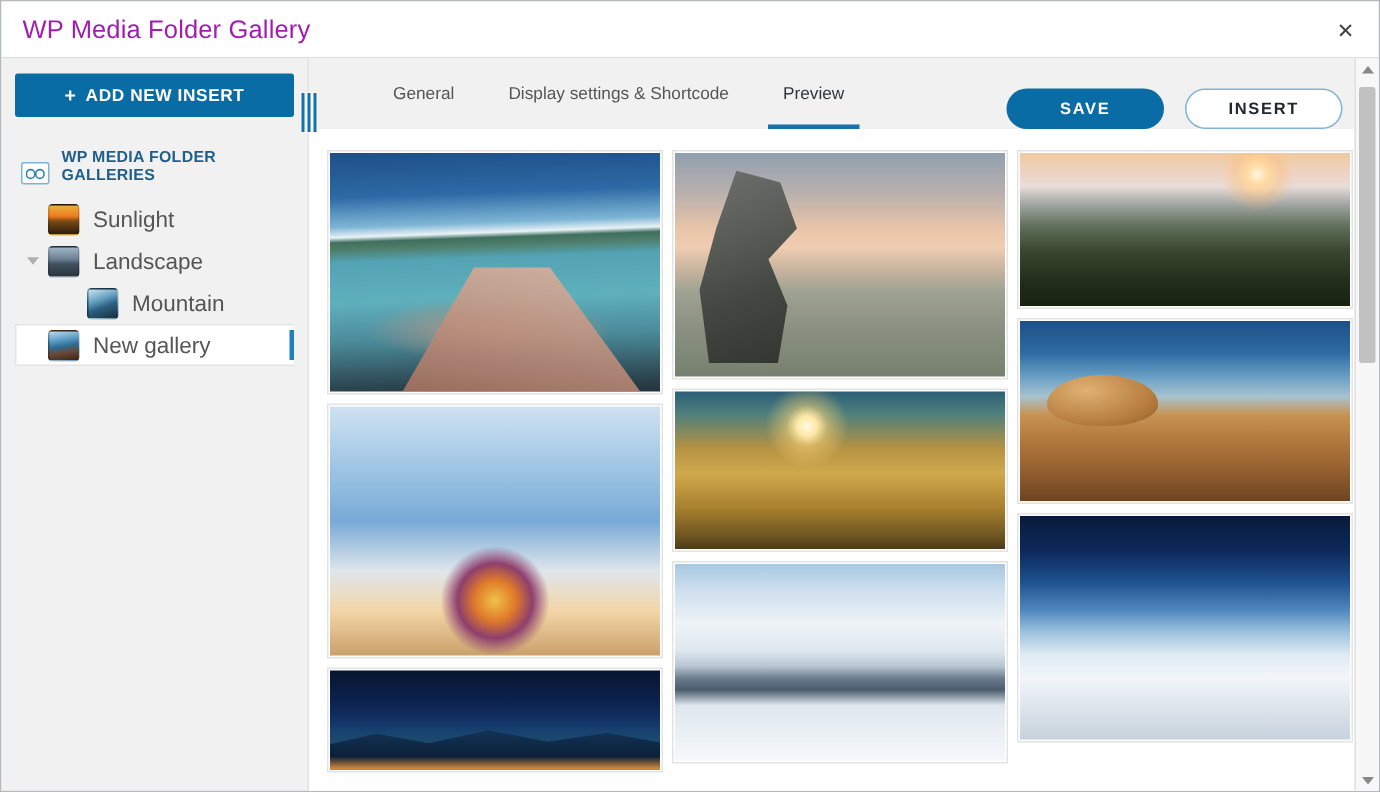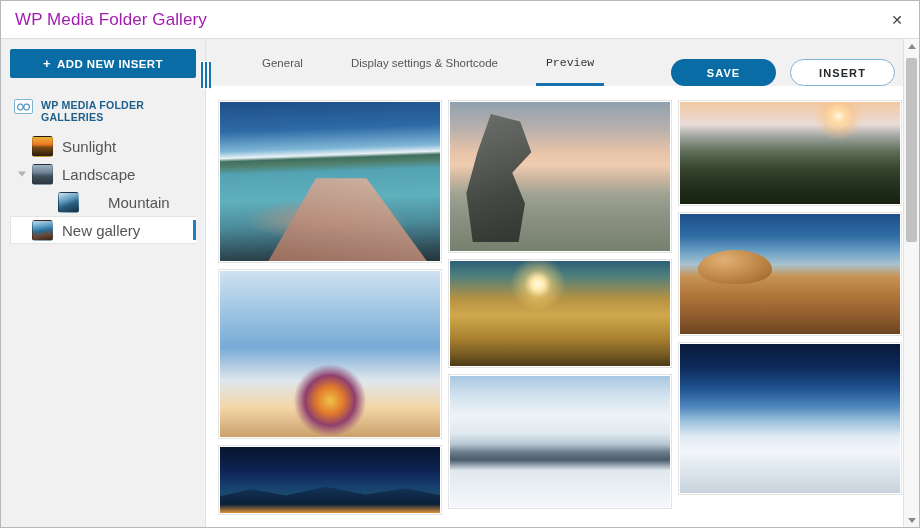--- a/index.html
+++ b/index.html
@@ -77,21 +77,21 @@
     font-family: "Liberation Sans", sans-serif;
     outline: none;
   }
   .filter-input::placeholder { color: #9a9a9a; }
   .search-icon {
     position: absolute; left: 8px; top: 50%; transform: translateY(-50%);
     width: 13px; height: 13px; pointer-events: none;
   }
   .tree { margin-top: 18px; font-size: 12px; }
   .tree-root {
-    display: flex; align-items: flex-start; gap: 8px;
+    display: flex; align-items: flex-end; gap: 8px;
     padding: 3px 2px 3px 4px;
     margin-bottom: 6px;
     cursor: pointer;
   }
   .root-icon {
     width: 19px; height: 15px;
     border: 1px solid #7fb4d4;
     border-radius: 2px;
     display: flex; align-items: center; justify-content: center;
     background: #fff;
@@ -101,21 +101,21 @@
     color: #1f5f8b; font-weight: bold; font-size: 10.6px;
     letter-spacing: .2px;
   }
   .tree-item {
     display: flex; align-items: center;
     height: 28px;
     cursor: pointer;
     position: relative;
     padding-left: 22px;
   }
-  .tree-item.lvl2 { padding-left: 48px; gap: 20px; }
+  .tree-item.lvl2 { padding-left: 48px; }
   .tree-item.selected {
     background: #fff;
     border: 1px solid #e4e4e4;
     border-right: none;
     padding-left: 21px;
   }
   .tree-item.selected::after {
     content: ""; position: absolute; right: 0; top: 3px; bottom: 3px;
     width: 3px; background: #1f7fc0;
   }
@@ -156,31 +156,30 @@
   .main {
     flex: 1 1 auto; display: flex; flex-direction: column;
     background: #fff; min-width: 0; position: relative;
   }
   .tabbar {
     flex: 0 0 47px; height: 47px;
     background: #f1f1f1;
     display: flex; align-items: stretch;
     padding-left: 38px;
     position: relative;
-    gap: 12px;
   }
   .tab {
     display: flex; align-items: center;
     padding: 0 18px;
     font-size: 11.5px; color: #555;
     cursor: pointer;
     position: relative;
     white-space: nowrap;
   }
-  .tab.active { color: #32373c; font-family: Liberation Mono, monospace; }
+  .tab.active { color: #32373c; }
   .tab.active::after {
     content: ""; position: absolute; left: 8px; right: 8px; bottom: 0;
     height: 3px; background: #1572ad;
   }
   .tab-actions {
     margin-left: auto; display: flex; align-items: flex-end; gap: 14px;
     padding-right: 24px;
   }
   .btn-save {
     width: 105px; height: 27px;

